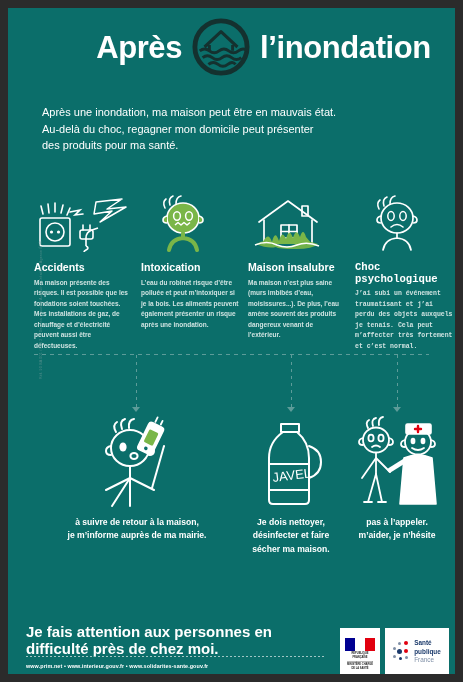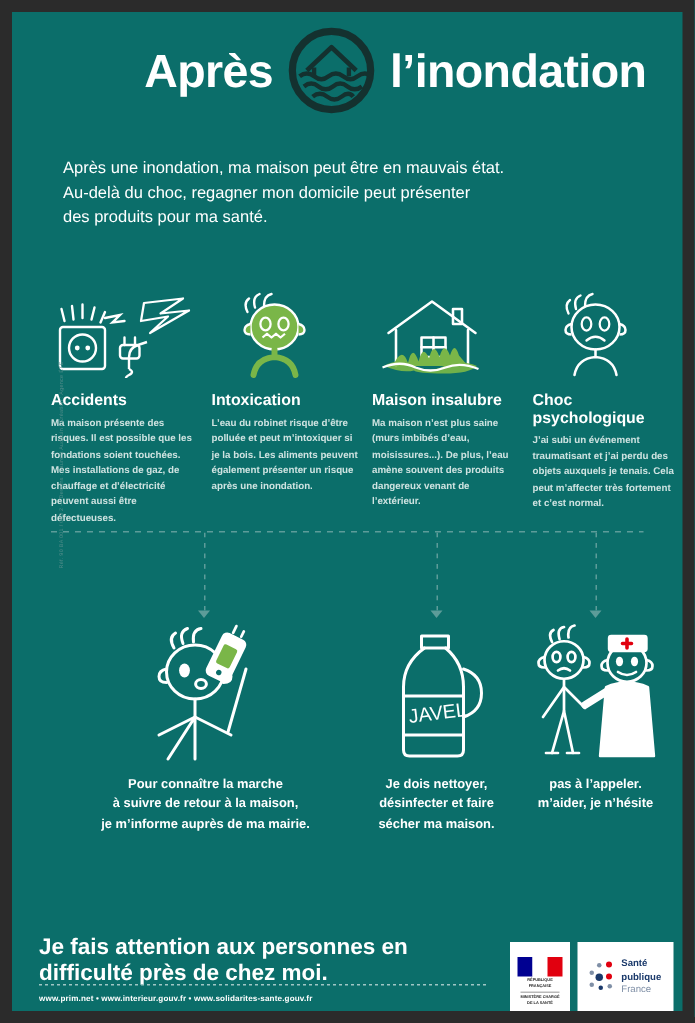--- a/index.html
+++ b/index.html
@@ -29,21 +29,21 @@
   #intro{
     position:absolute;left:34px;top:96px;width:379px;
     text-align:left;color:#ffffff;
     font-size:11px;font-weight:normal;line-height:1.52;
   }
   
   .risk-col{position:absolute;top:182px;width:98px;}
   #risk-col-0{left:26px;}
   #risk-col-1{left:133px;}
   #risk-col-2{left:240px;}
-  #risk-col-3{left:347px;}
+  #risk-col-3{left:347px;font-family:Liberation Mono, monospace;}
   .risk-icon{height:62px;display:flex;align-items:flex-end;}
   .risk-title{
     color:#ffffff;font-size:10.6px;font-weight:bold;
     margin-top:10px;margin-bottom:4px;line-height:1.1;
   }
   .risk-body{
     color:#cfe3e1;font-size:6.5px;line-height:1.62;font-weight:bold;
   }
   
   #dash-line{
@@ -234,21 +234,20 @@
         </g>
         <g transform="rotate(26 80 22)">
           <rect x="71" y="8" width="16" height="30" rx="3" fill="#ffffff" stroke="#ffffff" stroke-width="1.6"></rect>
           <rect x="74" y="15" width="10" height="14" rx="1.5" fill="#7ab648"></rect>
           <circle cx="79" cy="34" r="1.8" fill="#0b6e6a"></circle>
           <path d="M76 6 L76 1 M82 6 L82 2" stroke="#ffffff" stroke-width="1.8" stroke-linecap="round"></path>
         </g>
       </svg>
     </div>
     <div class="action-caption">
-      <div>Pour connaître la marche</div>
       <div>à suivre de retour à la maison,</div>
       <div>je m’informe auprès de ma mairie.</div>
     </div>
   </div>
 
   <div class="action-col" id="action-col-1">
     <div class="action-art">
       <svg width="96" height="92" viewBox="0 0 96 92">
         <g fill="none" stroke="#ffffff" stroke-width="2" stroke-linejoin="round" stroke-linecap="round">
           <path d="M38 8 L56 8 L56 16 L38 16 Z"></path>

